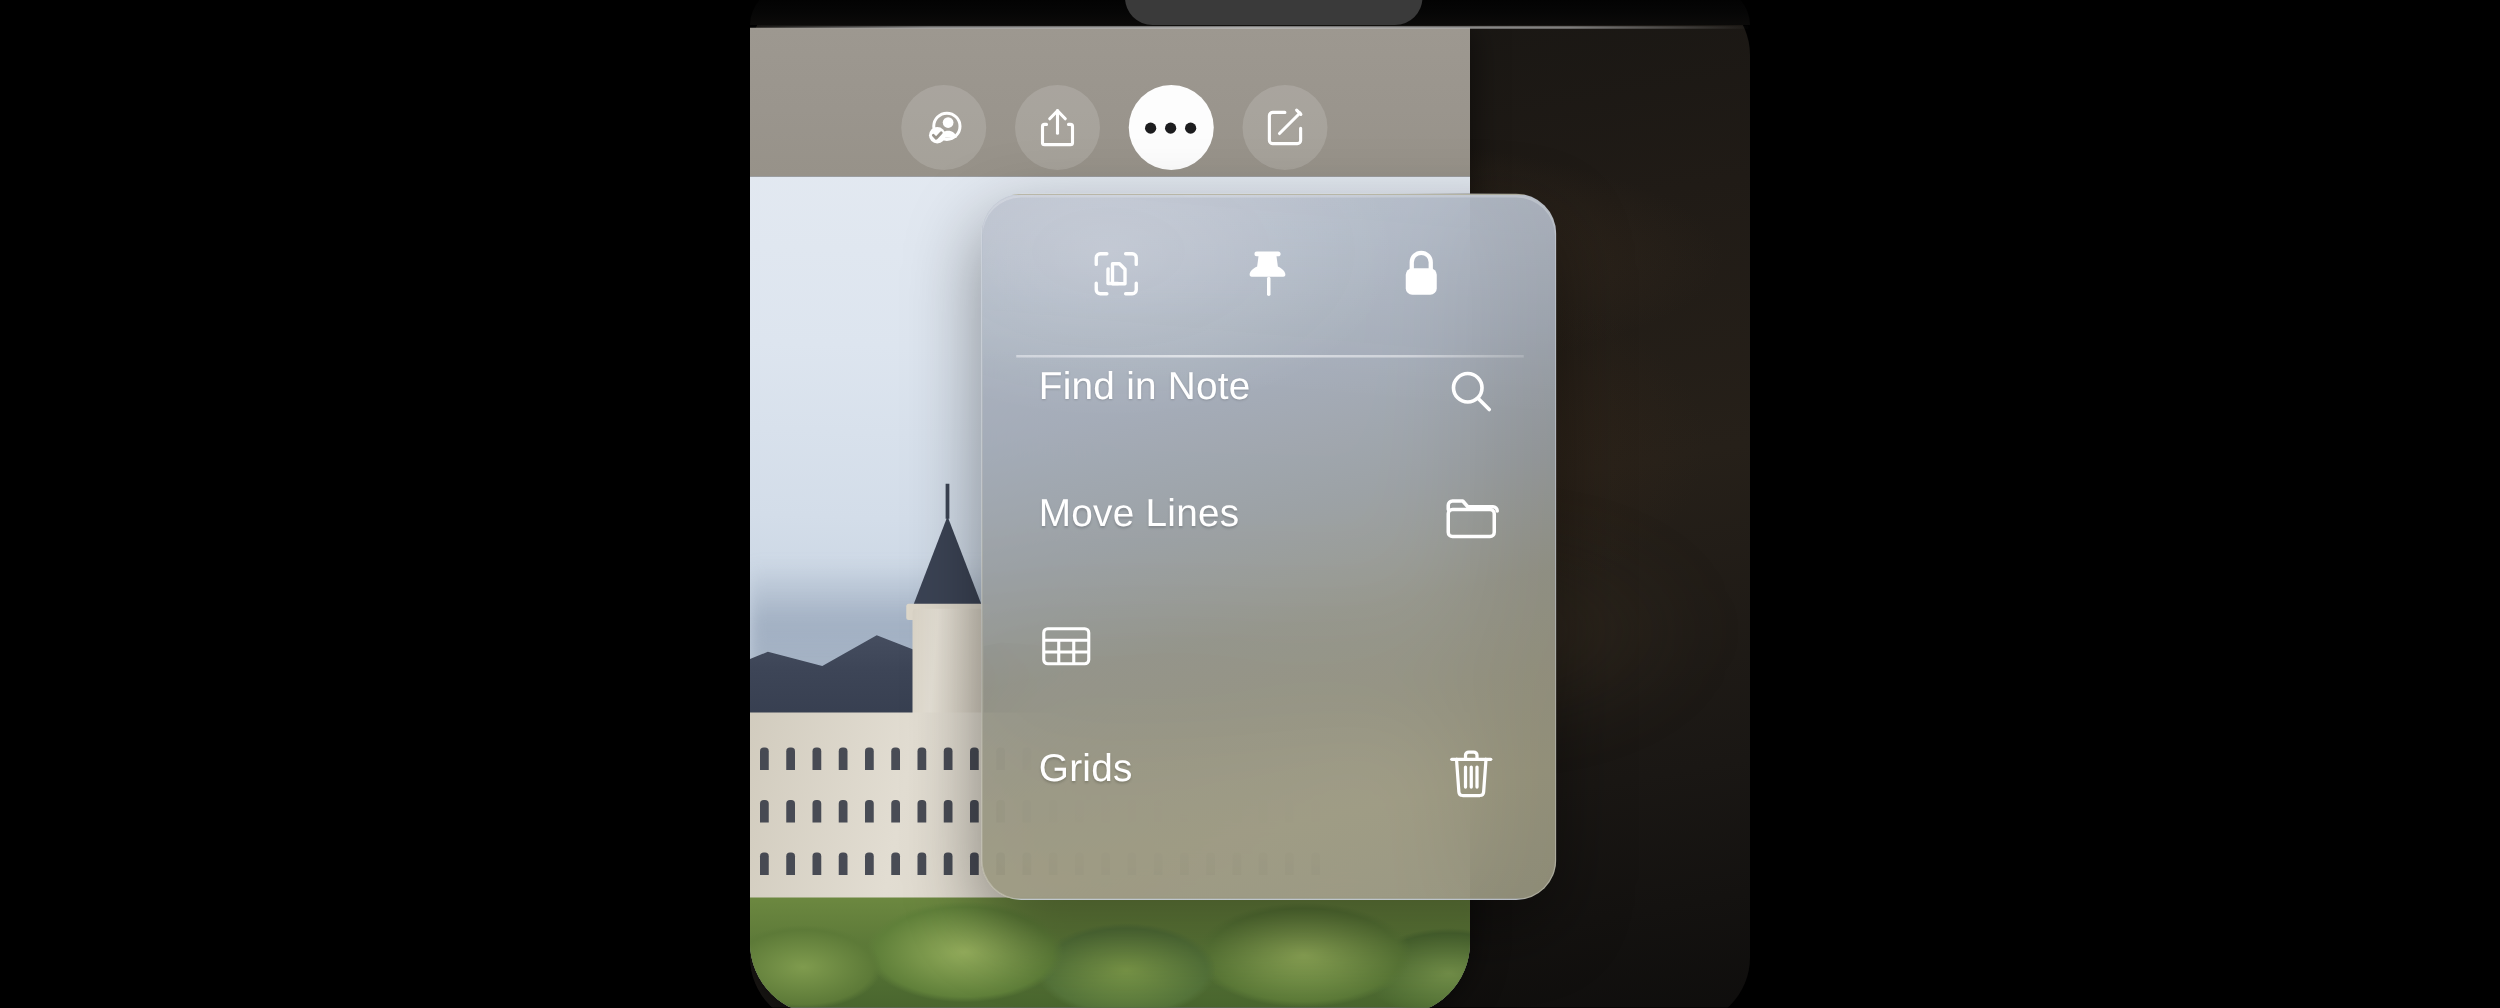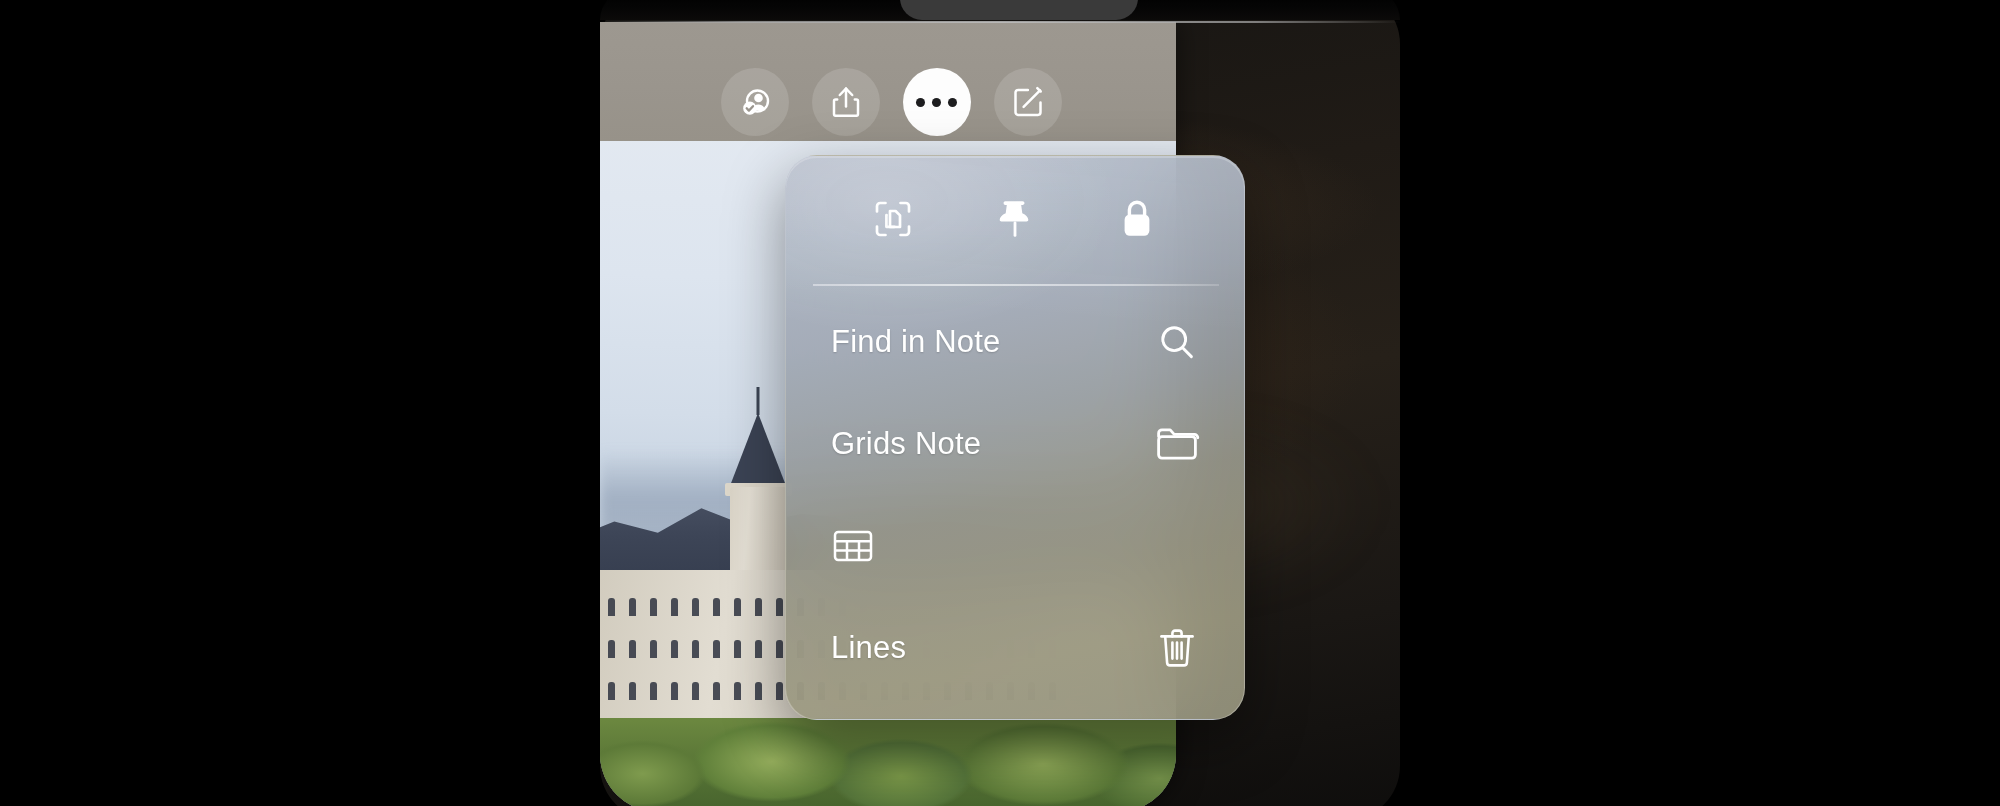--- a/index.html
+++ b/index.html
@@ -183,21 +183,21 @@
   .menu-divider{
     position:absolute; left:27px; top:128px; width:406px; height:1.5px;
     background:linear-gradient(90deg, rgba(255,255,255,.42) 0%, rgba(255,255,255,.60) 34%, rgba(255,255,255,.46) 78%, rgba(255,255,255,.18) 100%);
   }
 
   .menu-items{
     position:absolute; left:0; top:135px; width:100%; bottom:0;
   }
   .menu-item{
     position:relative; height:102px;
-    display:flex; align-items:center; justify-content:space-between;
+    display:flex; align-items:flex-start; justify-content:space-between;
     padding:0 45px 0 45px; cursor:pointer;
   }
   .menu-item .label{
     color:#fff; font-size:31px; letter-spacing:.2px; font-weight:400;
     text-shadow:0 1px 2px rgba(0,0,0,.18);
   }
   .menu-item .mi-icon{
     width:44px; height:44px; display:flex; align-items:center; justify-content:center;
   }
   svg{ overflow:visible; }
@@ -401,40 +401,40 @@
         <span class="label">Find in Note</span>
         <span class="mi-icon">
           <svg width="40" height="40" viewBox="0 0 40 40" fill="none" stroke="#fff" stroke-width="2.9" stroke-linecap="round">
             <circle cx="17.2" cy="17.2" r="11.4"></circle>
             <path d="M25.6 25.8L34.4 34.6"></path>
           </svg>
         </span>
       </div>
 
       <div class="menu-item">
-        <span class="label">Grids Note</span>
+        <span class="label">Move Lines</span>
         <span class="mi-icon">
           <svg width="42" height="36" viewBox="0 0 42 36" fill="none" stroke="#fff" stroke-width="2.8" stroke-linecap="round" stroke-linejoin="round">
             <path d="M2.6 10.6V7.2a3.4 3.4 0 0 1 3.4-3.4h8.2l4 4.6h20.2a3.4 3.4 0 0 1 3.4 3.4"></path>
             <rect x="2.6" y="10.6" width="36.8" height="21.6" rx="3.4"></rect>
           </svg>
         </span>
       </div>
 
       <div class="menu-item">
         <span class="mi-icon">
           <svg width="40" height="34" viewBox="0 0 40 34" fill="none" stroke="#fff" stroke-width="2.5" stroke-linejoin="round">
             <rect x="2" y="3" width="36" height="28" rx="3.2"></rect>
             <path d="M2 12.2h36M2 21.6h36M14 12.2V31M26 12.2V31"></path>
           </svg>
         </span>
       </div>
 
       <div class="menu-item">
-        <span class="label">Lines</span>
+        <span class="label">Grids</span>
         <span class="mi-icon">
           <svg width="38" height="42" viewBox="0 0 38 42" fill="none" stroke="#fff" stroke-width="2.6" stroke-linecap="round" stroke-linejoin="round">
             <path d="M3.4 9.4h31.2"></path>
             <path d="M14.4 9.4V6.2A2.6 2.6 0 0 1 17 3.6h4a2.6 2.6 0 0 1 2.6 2.6v3.2"></path>
             <path d="M7.2 9.4l1.9 26.2A3 3 0 0 0 12 38.4h14a3 3 0 0 0 2.9-2.8L30.8 9.4"></path>
             <path d="M14.4 15.6v16M19 15.6v16M23.6 15.6v16"></path>
           </svg>
         </span>
       </div>
 

